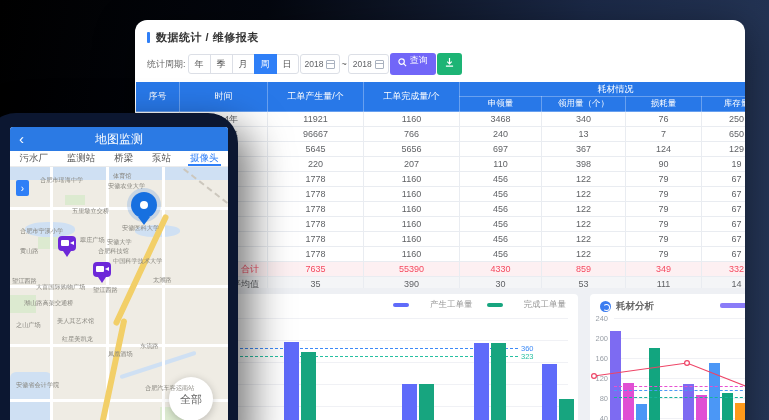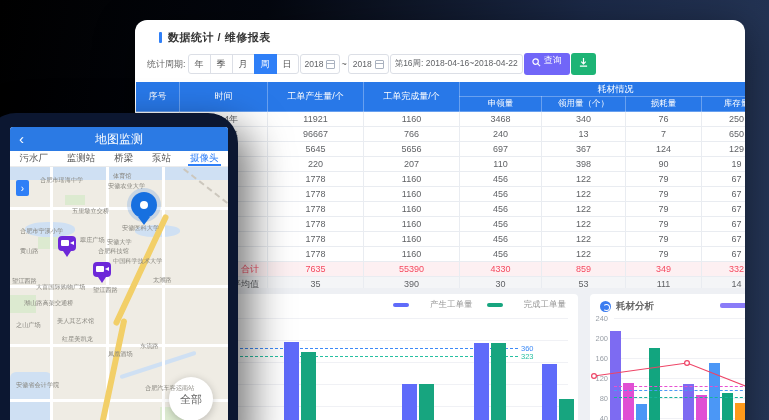--- a/index.html
+++ b/index.html
@@ -5,21 +5,21 @@
   * { box-sizing: border-box; margin: 0; padding: 0; }
   html,body { width:769px; height:420px; overflow:hidden; }
   body {
     position:relative;
     font-family:"Liberation Sans","DejaVu Sans",sans-serif;
     background:linear-gradient(100deg,#000000 0%,#04070f 32%,#1b2947 70%,#263758 100%);
   }
   
   .card { position:absolute; left:135px; top:20px; width:610px; height:470px;
     background:#fff; border-radius:12px; overflow:hidden; box-shadow:0 10px 40px rgba(0,0,0,.45); z-index:1; }
-  .card-head { height:24px; display:flex; align-items:center; padding:10px 24px 0; }
+  .card-head { height:24px; display:flex; align-items:center; padding:10px 12px 0; }
   .accent { width:3px; height:11px; background:#2f7ff7; border-radius:1px; margin-right:6px; }
   .breadcrumb { font-size:11px; color:#333; font-weight:bold; letter-spacing:.5px; }
   .filter-row { display:flex; align-items:center; padding:9px 8px 6px 12px; gap:1px; font-size:9px; color:#555; white-space:nowrap; }
   .flabel { color:#666; margin-right:1px; }
   .seg-group { display:flex; }
   .seg { width:23px; height:20px; border:1px solid #dcdfe6; background:#fff; color:#555;
     font-size:9px; margin-left:-1px; display:flex; align-items:center; justify-content:center; cursor:pointer; }
   .seg:first-child { border-radius:3px 0 0 3px; margin-left:0; }
   .seg:last-child { border-radius:0 3px 3px 0; }
   .seg.active { background:#2f7ff7; border-color:#2f7ff7; color:#fff; position:relative; }
@@ -120,23 +120,20 @@
       </span>
     <span class="mini-input">
       <span>2018</span>
       <span class="cal"></span>
     </span>
     <span>~</span>
     <span class="mini-input">
       <span>2018</span>
       <span class="cal"></span>
     </span>
-    <span class="mini-input">
-      <span>第16周: 2018-04-16~2018-04-22</span>
-    </span>
     <button class="btn btn-query">
       <svg width="9" height="9" viewBox="0 0 10 10">
           <circle cx="4" cy="4" r="3" fill="none" stroke="#fff" stroke-width="1.3"></circle>
           <line x1="6.3" y1="6.3" x2="9" y2="9" stroke="#fff" stroke-width="1.3"></line>
         </svg>
       <span>查询</span>
     </button>
     <button class="btn btn-excel">
       <svg width="9" height="9" viewBox="0 0 10 10">
           <line x1="5" y1="0" x2="5" y2="6" stroke="#fff" stroke-width="1.3"></line>

